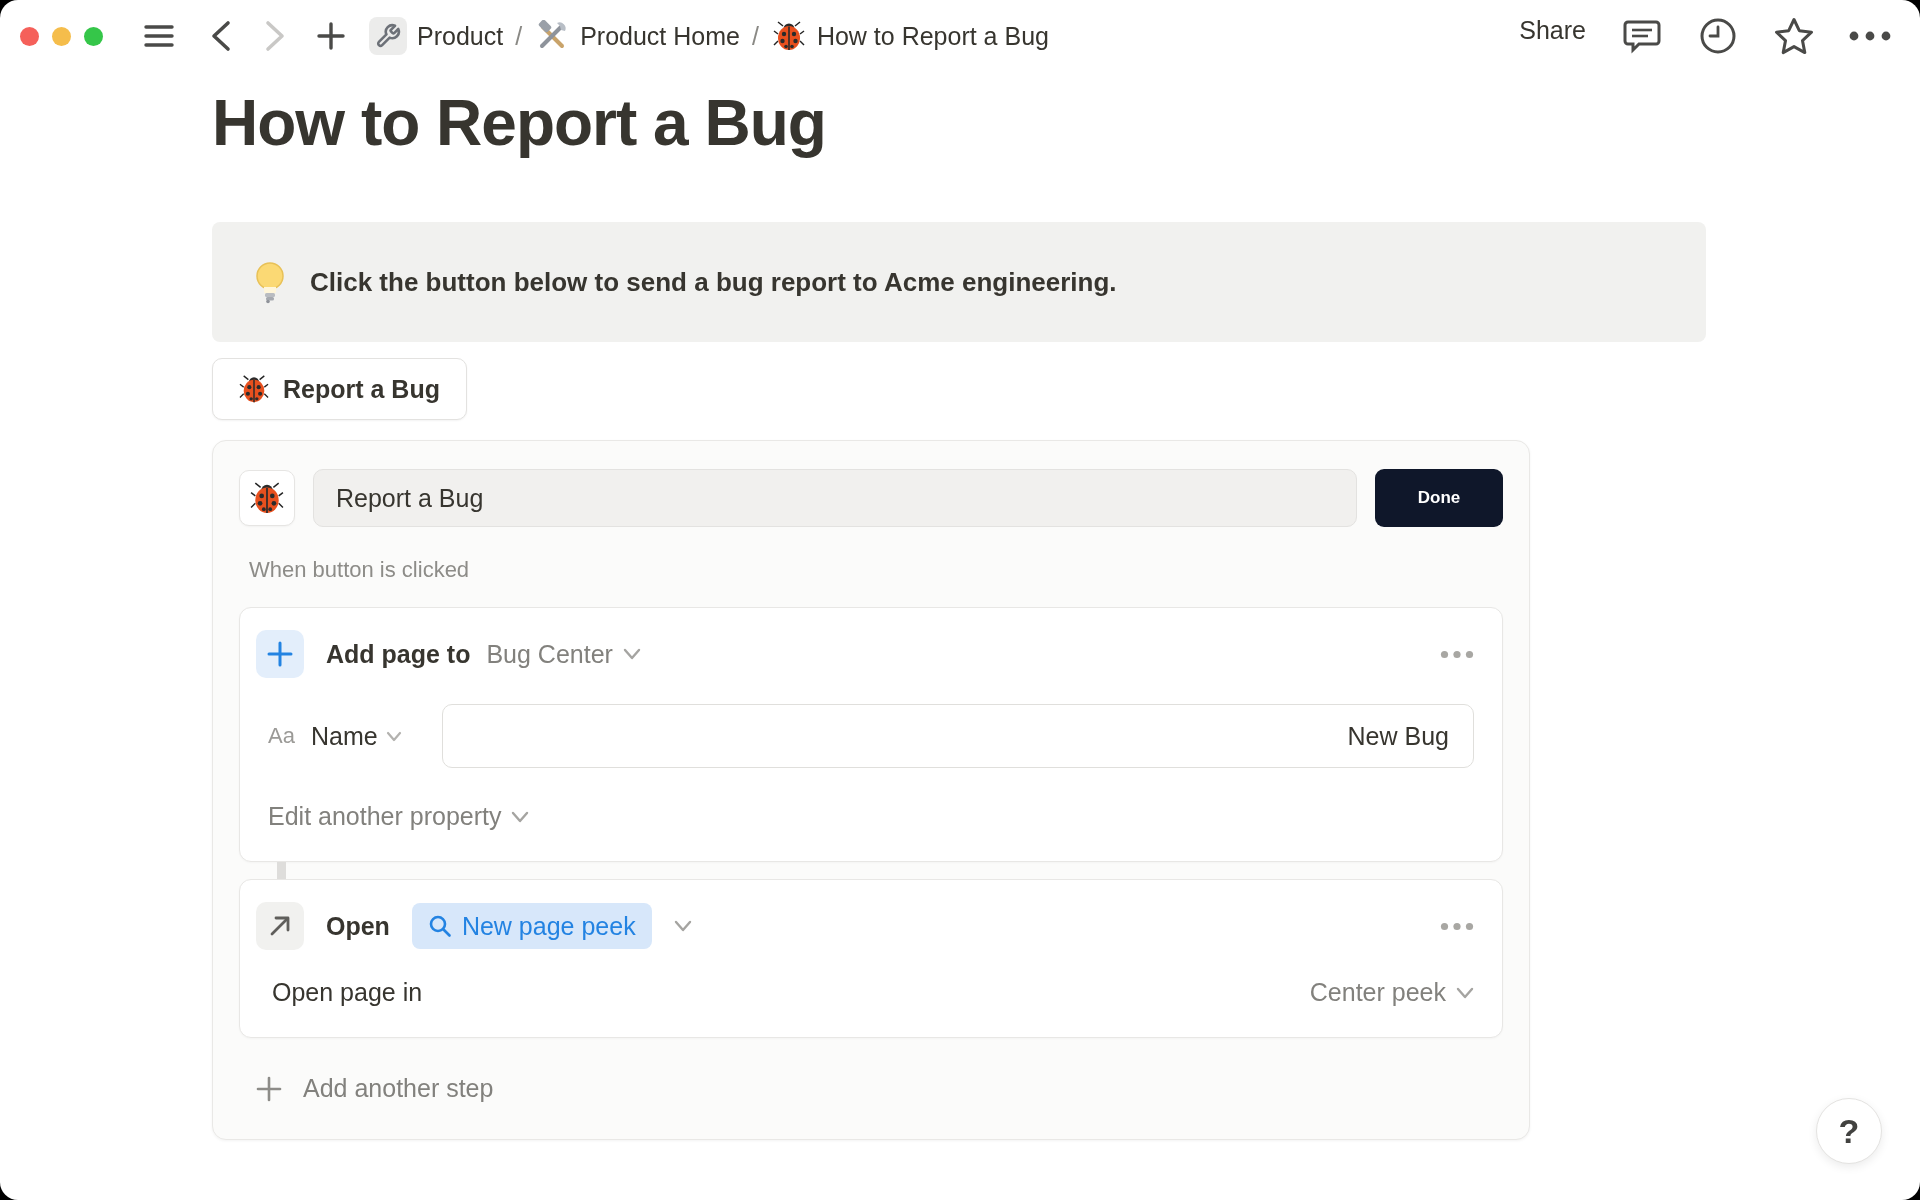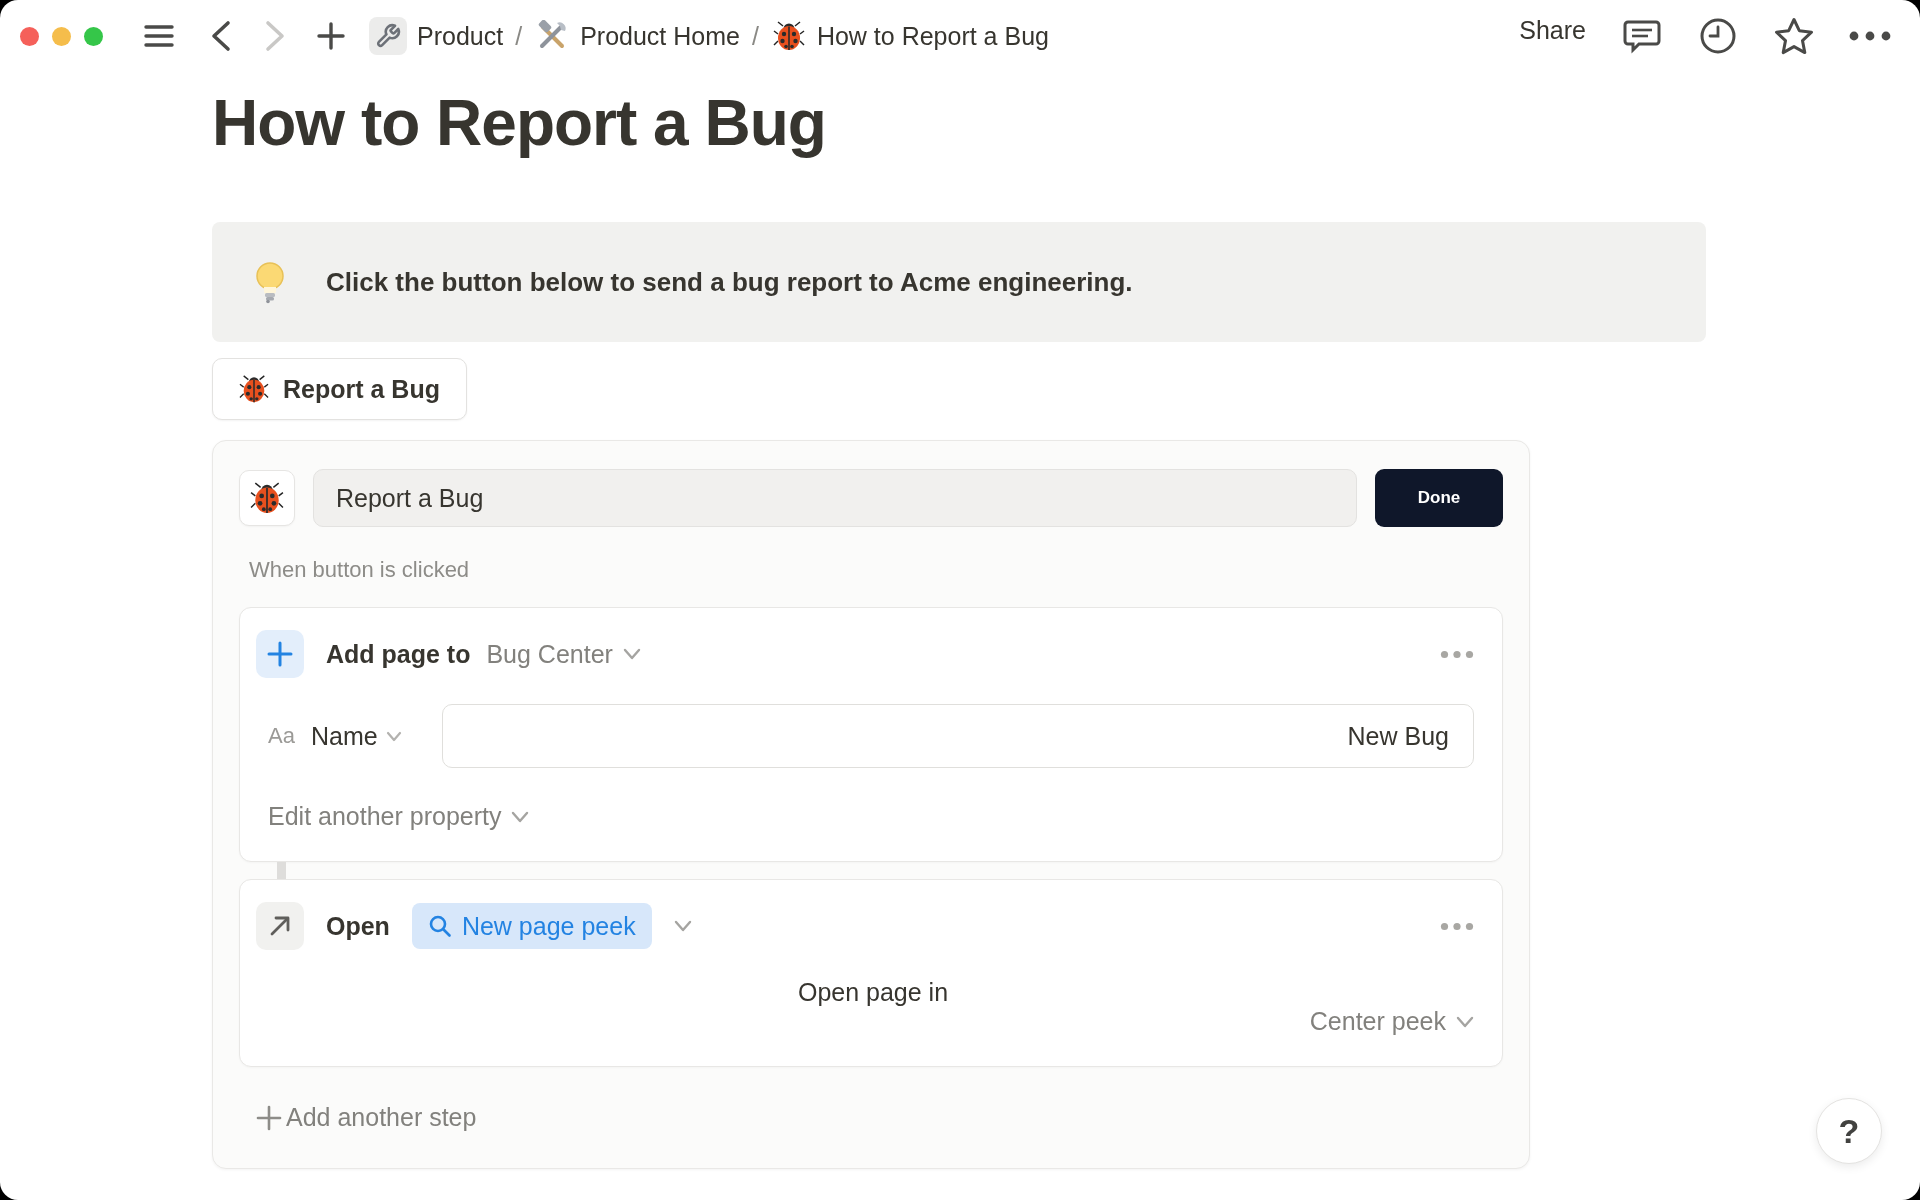--- a/index.html
+++ b/index.html
@@ -18,21 +18,21 @@
   .crumb-iconbox { width:38px; height:38px; border-radius:8px; background:#ececeb; display:flex; align-items:center; justify-content:center; }
   .crumb-icon { width:36px; height:36px; display:flex; align-items:center; justify-content:center; }
   .crumb-sep { color:#8a8985; margin:0 2px; }
   .tb-right { margin-left:auto; display:flex; align-items:flex-start; gap:36px; }
   .share { background:none; border:none; font-size:25px; color:#37352f; cursor:pointer; font-family:inherit; }
 
   
   .content { padding:16px 0 0 212px; }
   h1.page-title { font-size:64px; font-weight:800; letter-spacing:-1px; color:#37352f; line-height:1.1; }
 
-  .callout { margin-top:64px; width:1494px; height:120px; background:#f1f1ef; border-radius:8px; display:flex; align-items:center; padding:0 36px 0 38px; gap:36px; }
+  .callout { margin-top:64px; width:1494px; height:120px; background:#f1f1ef; border-radius:8px; display:flex; align-items:center; padding:0 36px 0 38px; gap:20px; }
   .callout-text { font-size:26px; font-weight:700; color:#37352f; }
 
   .bug-btn { margin-top:16px; height:62px; display:inline-flex; align-items:center; gap:14px; padding:0 26px; background:#fff; border:1px solid #e3e2e0; border-radius:10px; box-shadow:0 1px 2px rgba(0,0,0,.05); font-size:25px; font-weight:700; color:#37352f; cursor:pointer; font-family:inherit; }
 
   
   .panel { margin-top:20px; width:1318px; background:#fbfbfa; border:1px solid #e9e8e6; border-radius:14px; box-shadow:0 1px 3px rgba(0,0,0,.05); padding:28px 26px 26px 26px; }
   .panel-head { display:flex; align-items:center; gap:18px; }
   .panel-iconbox { width:56px; height:56px; background:#fff; border:1px solid #e6e5e3; border-radius:10px; display:flex; align-items:center; justify-content:center; box-shadow:0 1px 2px rgba(0,0,0,.04); cursor:pointer; }
   .panel-name-input { flex:1; height:58px; background:#f1f0ee; border:1px solid #e3e2e0; border-radius:10px; padding:0 22px; font-size:25px; color:#37352f; font-family:inherit; outline:none; }
   .done-btn { width:128px; height:58px; background:#0f172a; color:#fff; border:none; border-radius:9px; font-size:17px; font-weight:700; cursor:pointer; font-family:inherit; }
@@ -51,25 +51,25 @@
 
   .prop-row { display:flex; align-items:center; margin:26px 0 0 12px; gap:16px; }
   .prop-type { font-size:22px; color:#9b9a97; }
   .prop-name { font-size:25px; color:#37352f; }
   .prop-input { flex:1; height:64px; margin-left:24px; background:#fff; border:1px solid #e0dfdc; border-radius:10px; padding:0 24px; font-size:25px; color:#37352f; font-family:inherit; outline:none;text-align:right; }
   .edit-prop { display:flex; align-items:center; gap:10px; margin:34px 0 0 12px; font-size:25px; color:#82817d; background:none; border:none; cursor:pointer; font-family:inherit; }
 
   .connector { width:9px; height:17px; background:#dedddb; margin-left:38px; }
 
   .pill { display:flex; align-items:center; gap:10px; height:46px; padding:0 16px; background:#d7e7fa; border-radius:8px; color:#2383e2; font-size:25px; cursor:pointer; border:none; font-family:inherit; }
-  .open-row { display:flex; align-items:center; margin:28px 0 0 16px;flex-direction:column; }
+  .open-row { display:flex; align-items:flex-start; margin:28px 0 0 16px; }
   .open-page-label { font-size:25px; color:#37352f; }
   .open-mode { margin-left:auto; display:flex; align-items:center; gap:10px; font-size:25px; color:#82817d; background:none; border:none; cursor:pointer; font-family:inherit; }
 
-  .add-step { display:flex; align-items:center; gap:3px; margin:26px 0 0 16px; padding:10px 0; font-size:25px; color:#82817d; background:none; border:none; cursor:pointer; font-family:inherit; }
+  .add-step { display:flex; align-items:center; gap:20px; margin:26px 0 0 16px; padding:10px 0; font-size:25px; color:#82817d; background:none; border:none; cursor:pointer; font-family:inherit; }
 
   .help-btn { position:absolute; right:38px; bottom:36px; width:66px; height:66px; border-radius:50%; background:#fff; border:1px solid #e4e3e1; box-shadow:0 3px 10px rgba(0,0,0,.08); font-size:34px; font-weight:700; color:#424240; cursor:pointer; font-family:inherit; }
 
   svg { display:block; }
 </style>
 </head>
 <body>
 
 <div class="window">
 

